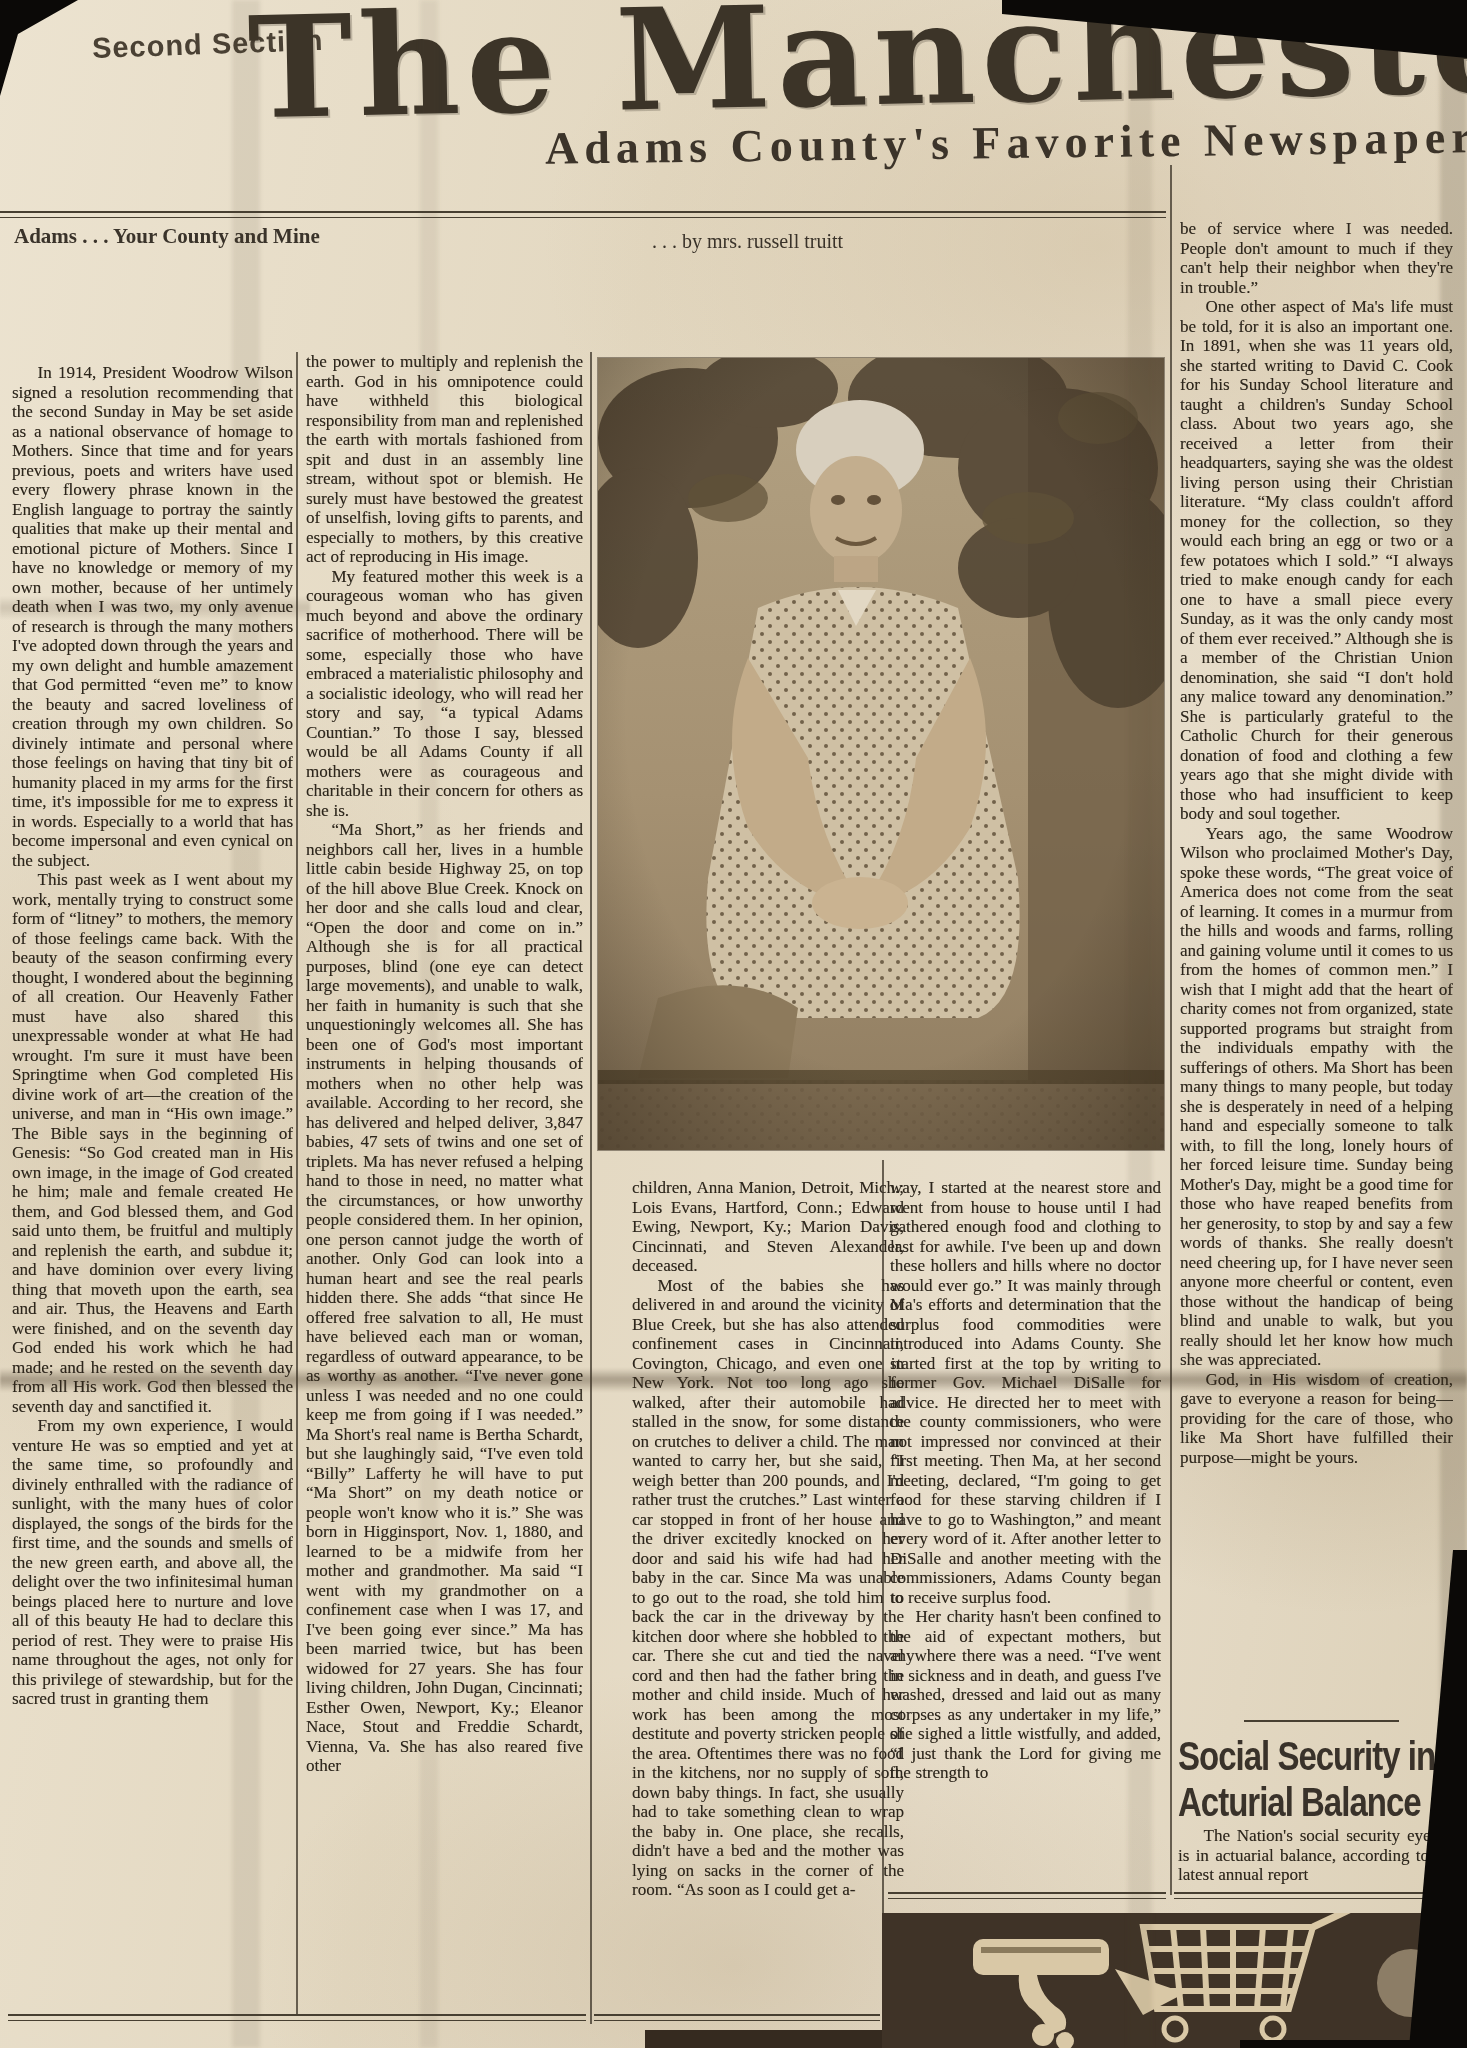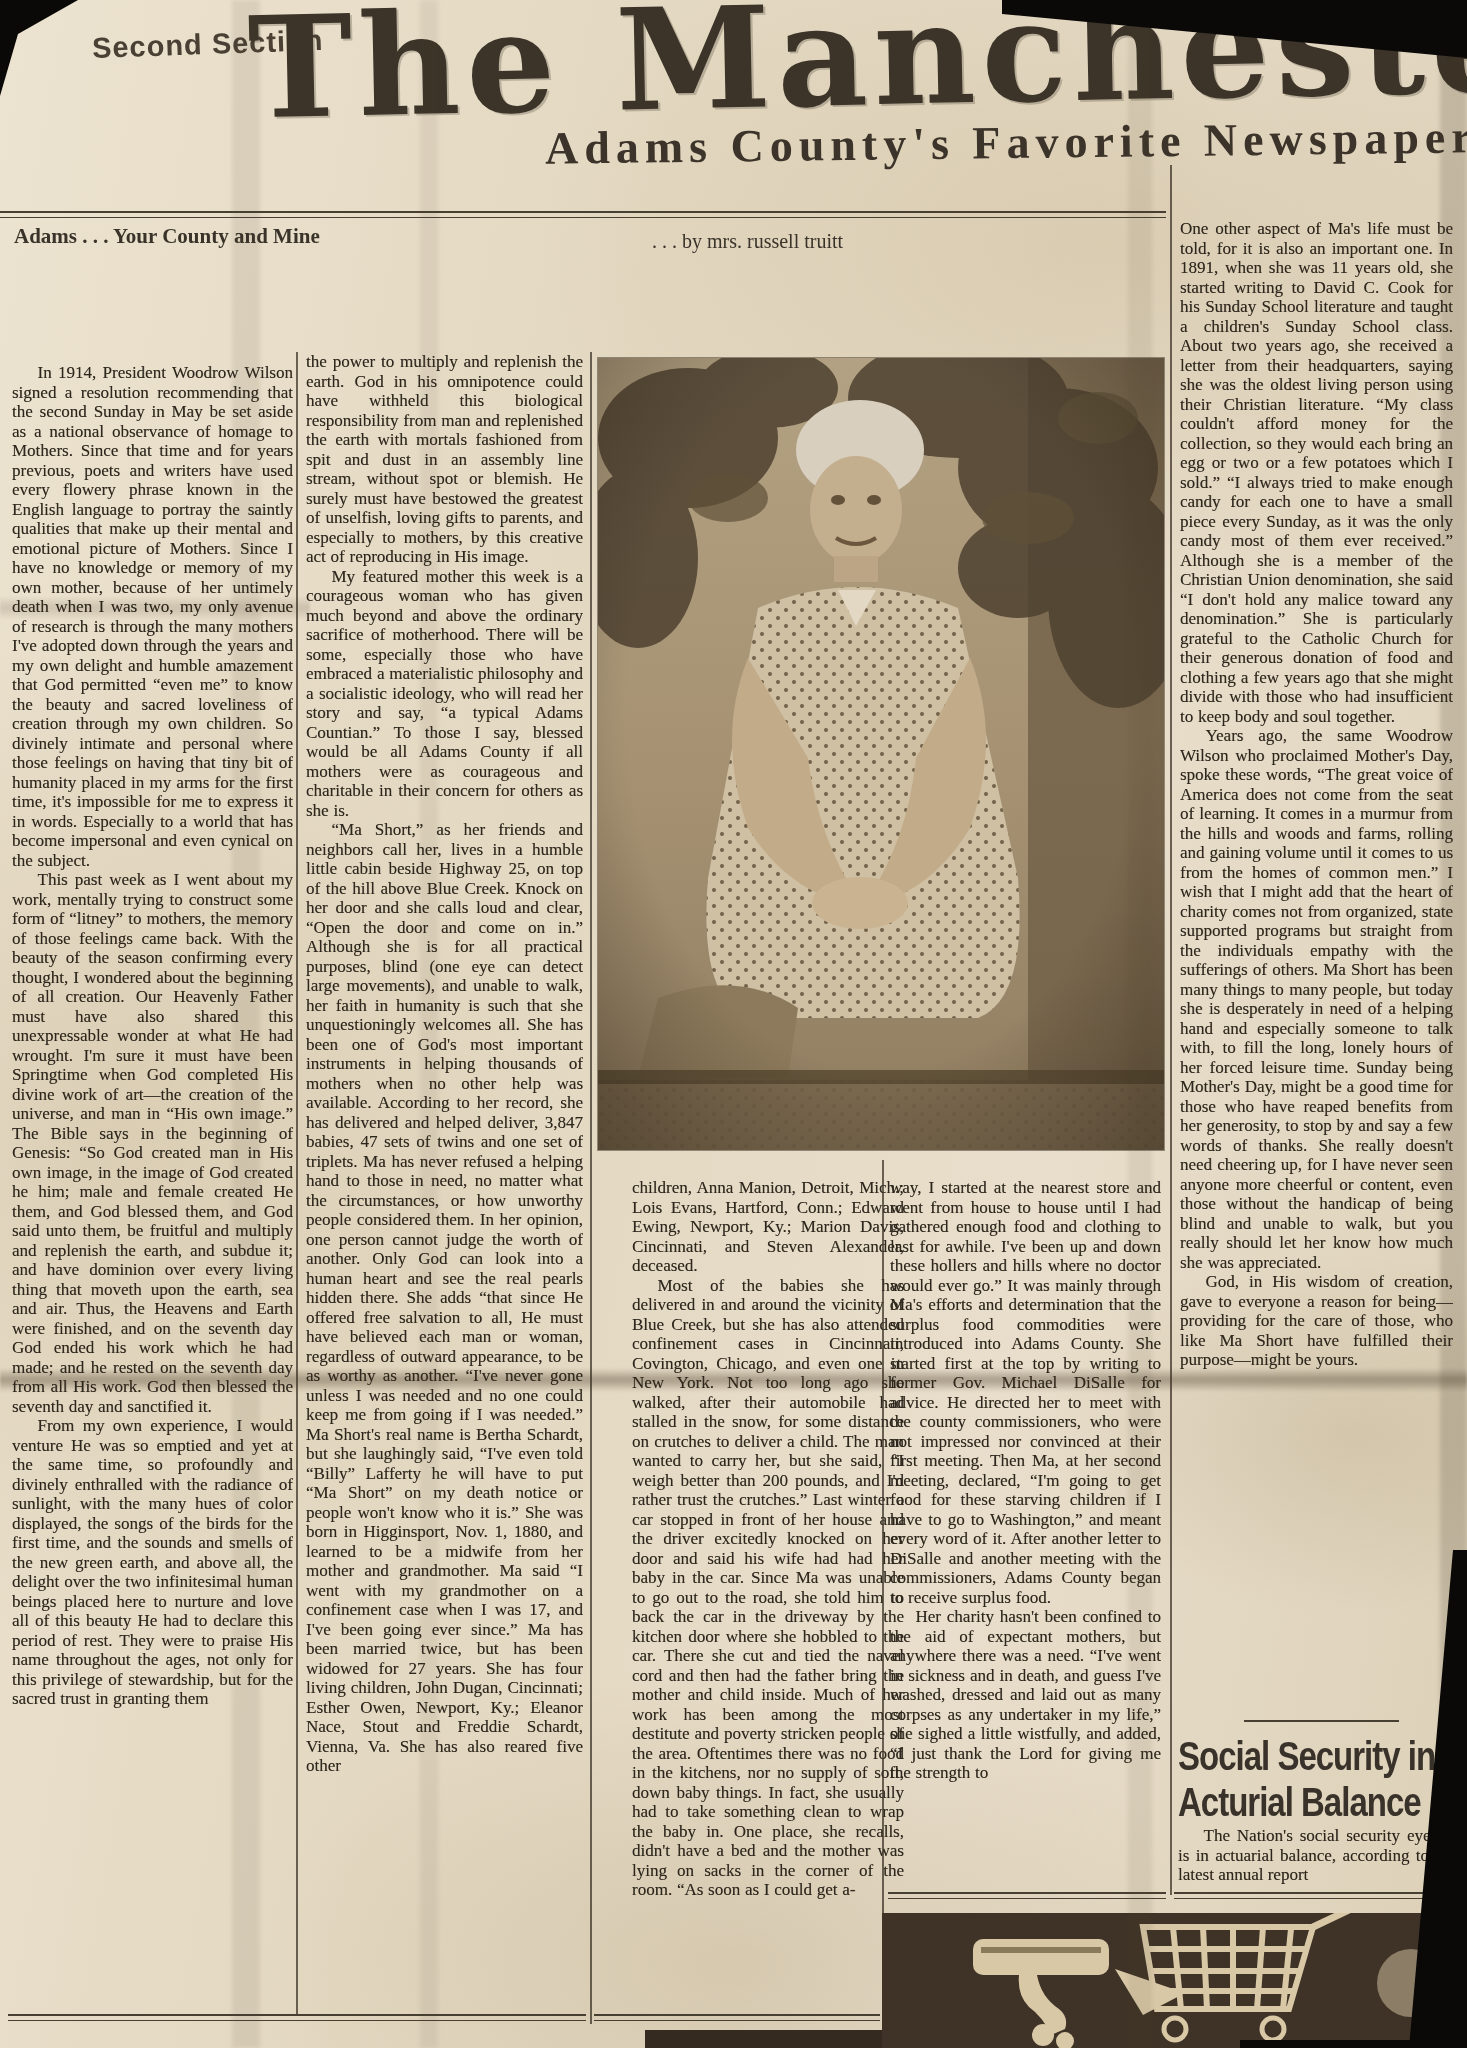--- a/index.html
+++ b/index.html
@@ -88,20 +88,21 @@
     </div>
   <div id="col3" class="col cont">
       <p>children, Anna Manion, Detroit, Mich.; Lois Evans, Hartford, Conn.; Edward Ewing, Newport, Ky.; Marion Davis, Cincinnati, and Steven Alexander, deceased.</p>
       <p>Most of the babies she has delivered in and around the vicinity of Blue Creek, but she has also attended confinement cases in Cincinnati, Covington, Chicago, and even one in New York. Not too long ago she walked, after their automobile had stalled in the snow, for some distance on crutches to deliver a child. The man wanted to carry her, but she said, “I weigh better than 200 pounds, and I'd rather trust the crutches.” Last winter a car stopped in front of her house and the driver excitedly knocked on her door and said his wife had had her baby in the car. Since Ma was unable to go out to the road, she told him to back the car in the driveway by the kitchen door where she hobbled to the car. There she cut and tied the navel cord and then had the father bring the mother and child inside. Much of her work has been among the most destitute and poverty stricken people of the area. Oftentimes there was no food in the kitchens, nor no supply of soft, down baby things. In fact, she usually had to take something clean to wrap the baby in. One place, she recalls, didn't have a bed and the mother was lying on sacks in the corner of the room. “As soon as I could get a-</p>
     </div>
   <div id="col4" class="col cont">
       <p>way, I started at the nearest store and went from house to house until I had gathered enough food and clothing to last for awhile. I've been up and down these hollers and hills where no doctor would ever go.” It was mainly through Ma's efforts and determination that the surplus food commodities were introduced into Adams County. She started first at the top by writing to former Gov. Michael DiSalle for advice. He directed her to meet with the county commissioners, who were not impressed nor convinced at their first meeting. Then Ma, at her second meeting, declared, “I'm going to get food for these starving children if I have to go to Washington,” and meant every word of it. After another letter to DiSalle and another meeting with the commissioners, Adams County began to receive surplus food.</p>
       <p>Her charity hasn't been confined to the aid of expectant mothers, but anywhere there was a need. “I've went in sickness and in death, and guess I've washed, dressed and laid out as many corpses as any undertaker in my life,” she sighed a little wistfully, and added, “I just thank the Lord for giving me the strength to</p>
     </div>
   <div id="col5" class="col cont">
+      <p>be of service where I was needed. People don't amount to much if they can't help their neighbor when they're in trouble.”</p>
       <p>One other aspect of Ma's life must be told, for it is also an important one. In 1891, when she was 11 years old, she started writing to David C. Cook for his Sunday School literature and taught a children's Sunday School class. About two years ago, she received a letter from their headquarters, saying she was the oldest living person using their Christian literature. “My class couldn't afford money for the collection, so they would each bring an egg or two or a few potatoes which I sold.” “I always tried to make enough candy for each one to have a small piece every Sunday, as it was the only candy most of them ever received.” Although she is a member of the Christian Union denomination, she said “I don't hold any malice toward any denomination.” She is particularly grateful to the Catholic Church for their generous donation of food and clothing a few years ago that she might divide with those who had insufficient to keep body and soul together.</p>
       <p>Years ago, the same Woodrow Wilson who proclaimed Mother's Day, spoke these words, “The great voice of America does not come from the seat of learning. It comes in a murmur from the hills and woods and farms, rolling and gaining volume until it comes to us from the homes of common men.” I wish that I might add that the heart of charity comes not from organized, state supported programs but straight from the individuals empathy with the sufferings of others. Ma Short has been many things to many people, but today she is desperately in need of a helping hand and especially someone to talk with, to fill the long, lonely hours of her forced leisure time. Sunday being Mother's Day, might be a good time for those who have reaped benefits from her generosity, to stop by and say a few words of thanks. She really doesn't need cheering up, for I have never seen anyone more cheerful or content, even those without the handicap of being blind and unable to walk, but you really should let her know how much she was appreciated.</p>
       <p>God, in His wisdom of creation, gave to everyone a reason for being—providing for the care of those, who like Ma Short have fulfilled their purpose—might be yours.</p>
     </div>
 
   <div id="photo">
     <svg width="566" height="792" viewBox="0 0 566 792" xmlns="http://www.w3.org/2000/svg">
       <defs>
         <linearGradient id="pg" x1="0" y1="0" x2="0" y2="1">
           <stop offset="0" stop-color="#b2a182"></stop>

